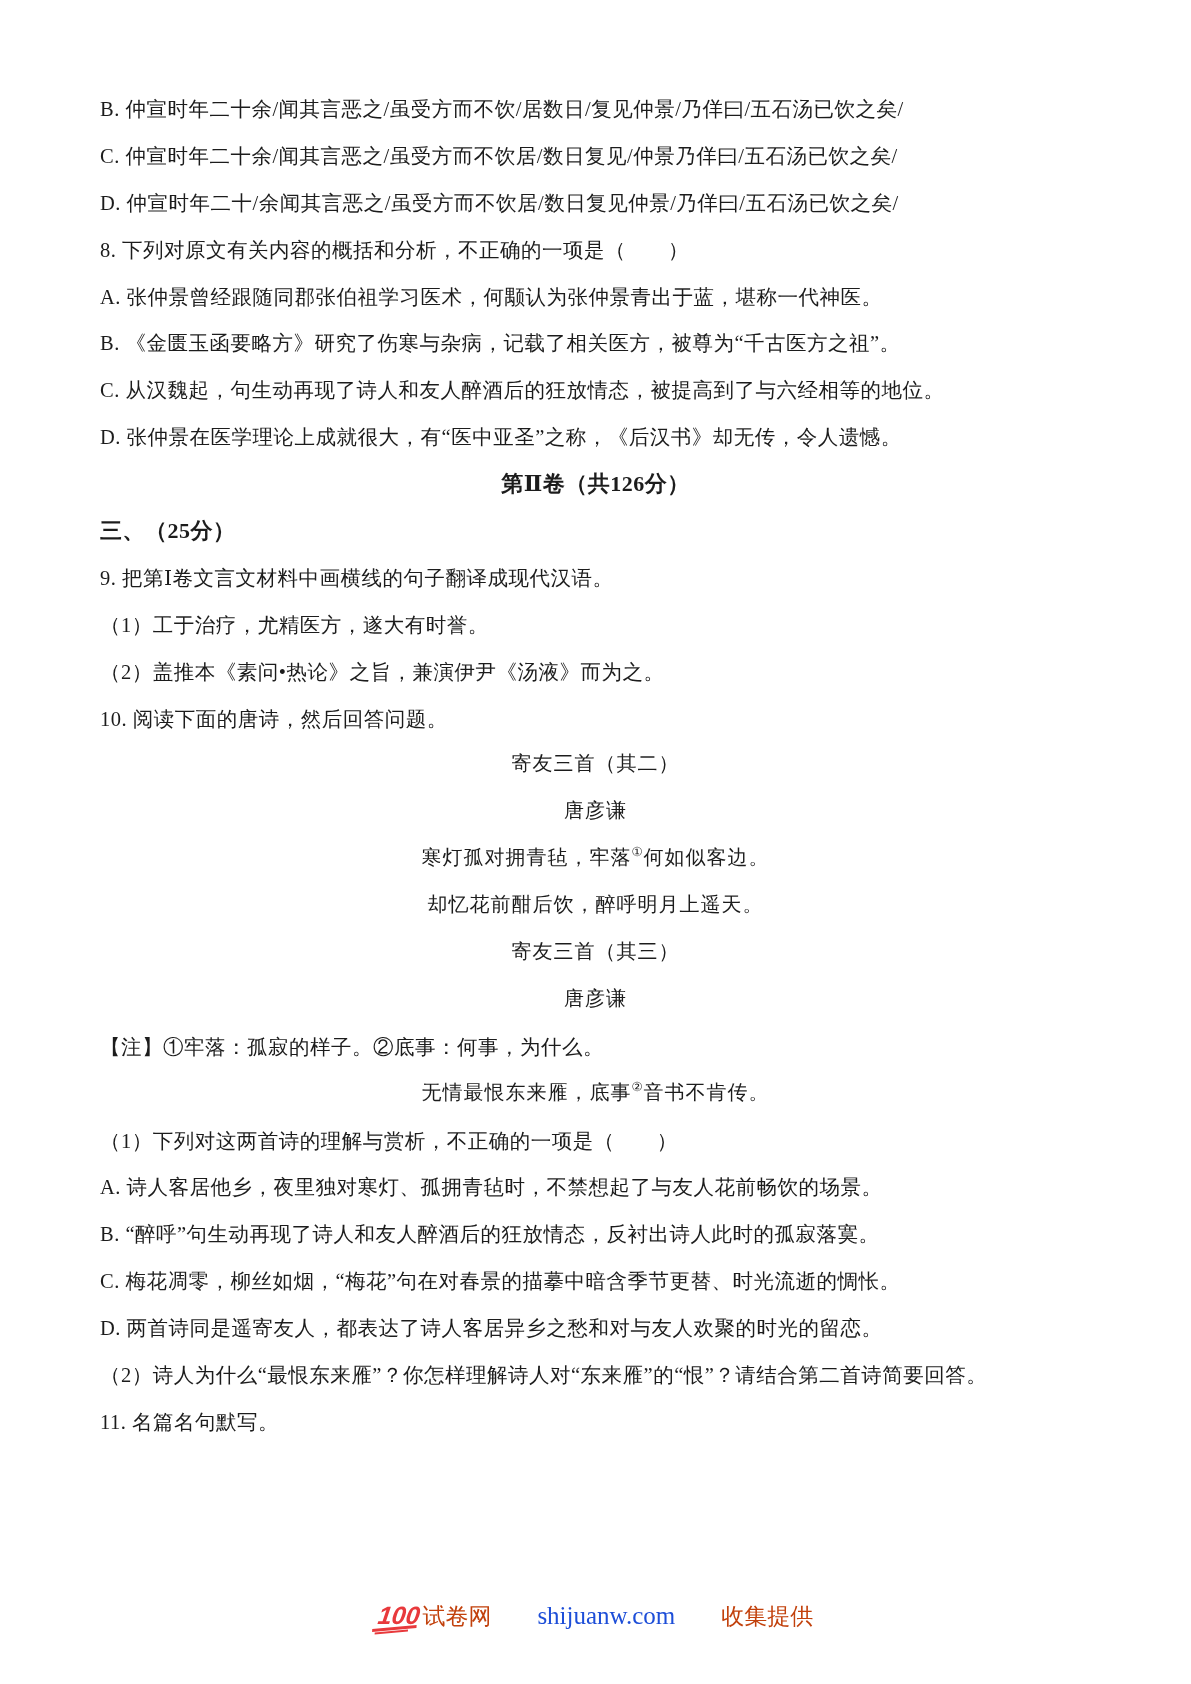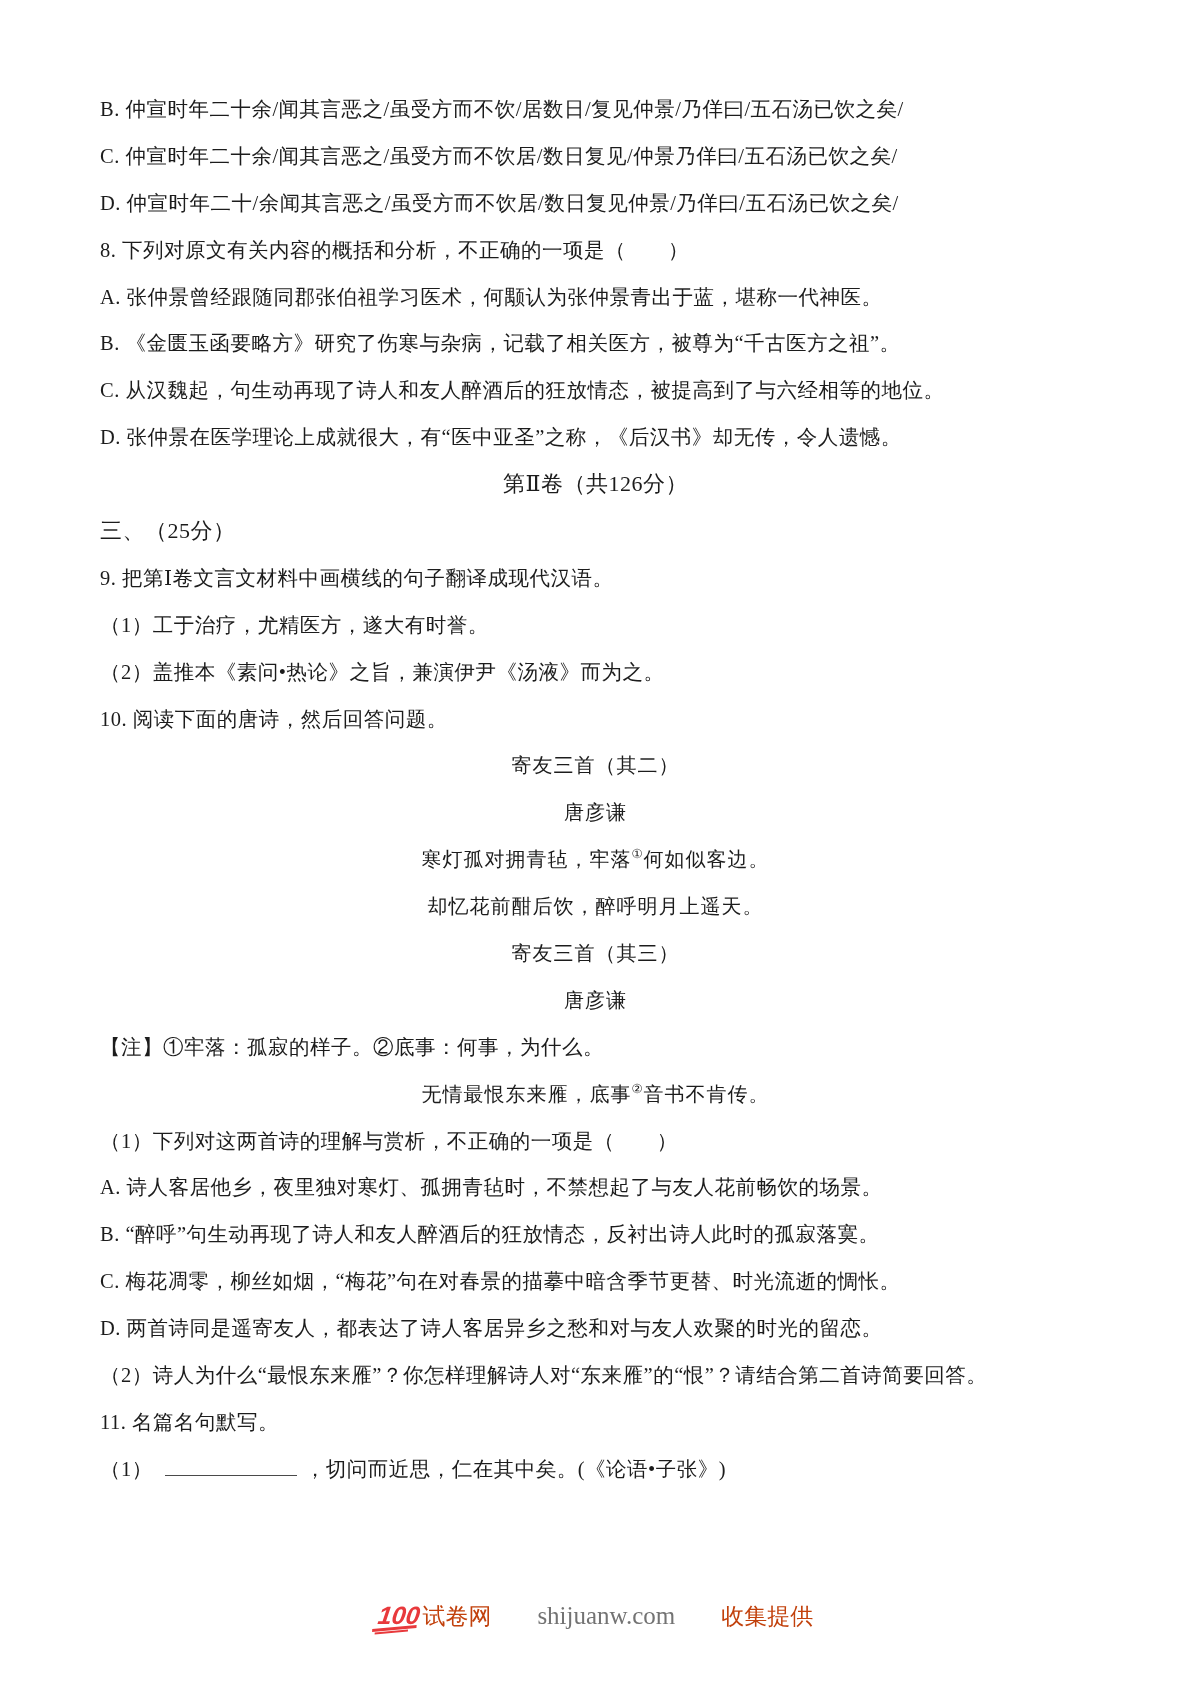--- a/index.html
+++ b/index.html
@@ -13,22 +13,22 @@
   }
   .page { position: absolute; inset: 0; background: #ffffff; }
   .content { position: absolute; left: 100px; top: 86px; width: 991px; }
   .line {
     height: 46.9px; line-height: 46.9px;
     font-size: 20.5px;
     white-space: nowrap;
     letter-spacing: 0.5px;
   }
   .center { text-align: center; }
-  .heading { font-weight: normal; font-size: 22px; }
-  .kai { font-size: 20px; letter-spacing: 1px; }
+  .heading { font-weight: bold; font-size: 22px; }
+  .kai { font-size: 20px; letter-spacing: 1px; font-family: Liberation Mono, monospace; }
   .sup { font-size: 12.5px; vertical-align: super; line-height: 0; }
   .blank {
     display: inline-block;
     width: 132px; height: 1.05em;
     border-bottom: 1.6px solid #4a4a4a;
     margin: 0 8px 0 12px;
     vertical-align: baseline;
   }
   .footer {
     position: absolute; left: 0; top: 1601px; width: 1191px;
@@ -50,21 +50,21 @@
   .logo-num::before {
     content: ""; position: absolute; left: -4px; bottom: 3px;
     width: 105%; height: 2.5px; background: #e8393c;
     transform: rotate(-5deg);
   }
   .logo-num::after {
     content: ""; position: absolute; left: -1px; bottom: -1px;
     width: 80%; height: 2px; background: #e8393c;
     transform: rotate(-5deg);
   }
-  .footer-domain { font-size: 25px; color: #737373; }
+  .footer-domain { font-size: 25px; color: #1d4ed8; }
   .footer-text { color: #c2410c; }
 </style>
 </head>
 <body>
 
 <div class="page">
   <div class="content">
 
     <div class="line">B. 仲宣时年二十余/闻其言恶之/虽受方而不饮/居数日/复见仲景/乃佯曰/五石汤已饮之矣/</div>
     <div class="line">C. 仲宣时年二十余/闻其言恶之/虽受方而不饮居/数日复见/仲景乃佯曰/五石汤已饮之矣/</div>
@@ -94,21 +94,20 @@
 
     <div class="line center kai"><span>无情最恨东来雁，底事</span><span class="sup">②</span><span>音书不肯传。</span></div>
     <div class="line">（1）下列对这两首诗的理解与赏析，不正确的一项是（　　）</div>
     <div class="line">A. 诗人客居他乡，夜里独对寒灯、孤拥青毡时，不禁想起了与友人花前畅饮的场景。</div>
     <div class="line">B. “醉呼”句生动再现了诗人和友人醉酒后的狂放情态，反衬出诗人此时的孤寂落寞。</div>
     <div class="line">C. 梅花凋零，柳丝如烟，“梅花”句在对春景的描摹中暗含季节更替、时光流逝的惆怅。</div>
     <div class="line">D. 两首诗同是遥寄友人，都表达了诗人客居异乡之愁和对与友人欢聚的时光的留恋。</div>
     <div class="line">（2）诗人为什么“最恨东来雁”？你怎样理解诗人对“东来雁”的“恨”？请结合第二首诗简要回答。</div>
     <div class="line">11. 名篇名句默写。</div>
 
-    <div class="line"><span>（1）</span><span class="blank"></span><span>，切问而近思，仁在其中矣。(《论语•子张》)</span></div>
 
   </div>
 
   <div class="footer">
     <span class="footer-logo">
         <span class="logo-num">100</span>
         <span class="footer-text">试卷网</span>
       </span>
     <span class="footer-domain">shijuanw.com</span>
     <span class="footer-text">收集提供</span>

